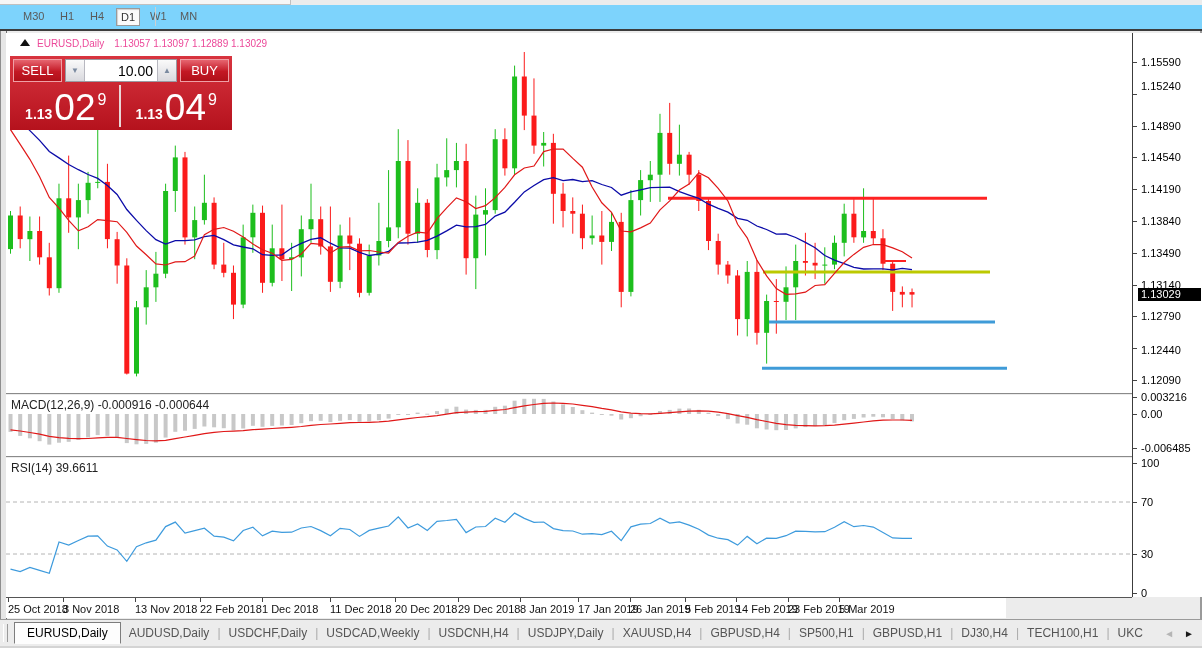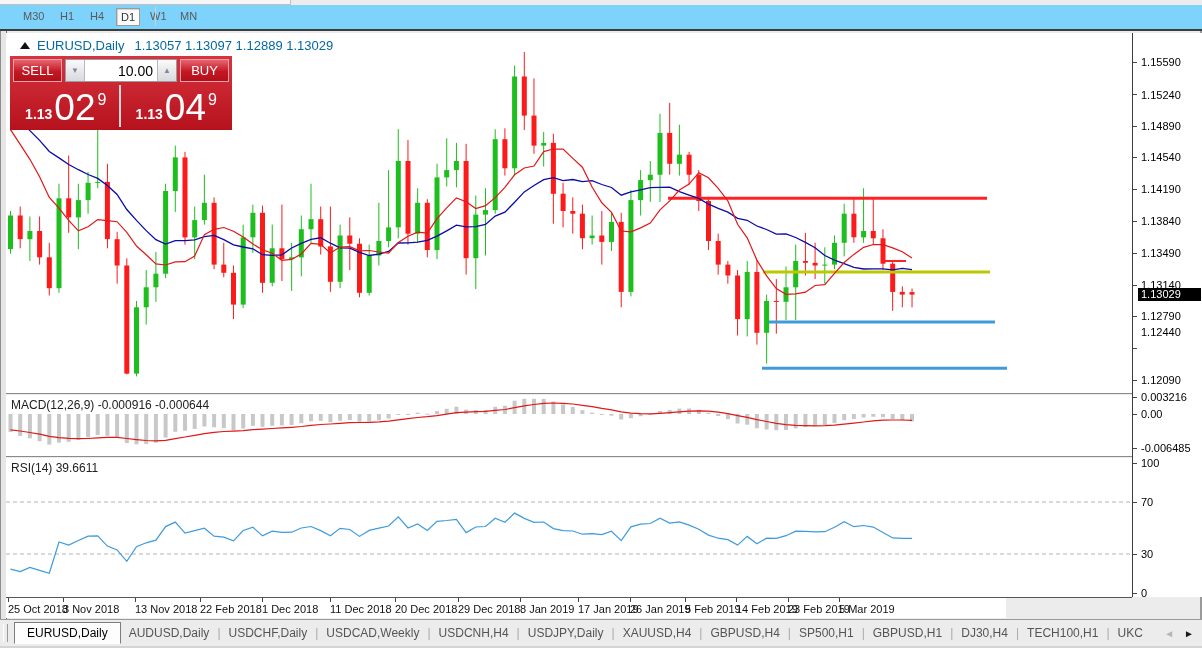--- a/index.html
+++ b/index.html
@@ -18,21 +18,21 @@
   
   .pane{position:absolute;left:6px;width:1126px;background:#ffffff;}
   #pane-main{top:33px;height:360px;}
   #pane-macd{top:395px;height:61px;}
   #pane-rsi{top:458px;height:139px;}
   .splitter{position:absolute;left:6px;width:1126px;height:2px;background:#ececec;border-top:1px solid #8a8a8a;border-bottom:1px solid #8a8a8a;}
   #split1{top:393px;}#split2{top:456px;}
   #pane-rsi{border-bottom:1px solid #555;}
   .pane svg{position:absolute;left:0;top:0;}
   
-  #chart-title{position:absolute;left:14px;top:5px;font-size:13px;color:#0369a1;white-space:nowrap;z-index:5;}
+  #chart-title{position:absolute;left:14px;top:5px;font-size:10px;color:#ec4899;white-space:nowrap;z-index:5;}
   #collapse-tri{display:inline-block;width:0;height:0;border-left:5px solid transparent;border-right:5px solid transparent;border-bottom:7px solid #111;margin-right:7px;position:relative;top:-1px;}
   #chart-title .sym{margin-right:10px;}
   
   #trade-widget{position:absolute;left:4px;top:23px;width:222px;z-index:6;background:linear-gradient(180deg,#d8343f,#b5121d);padding:3px;box-sizing:border-box;}
   #tw-row1{display:flex;height:23px;gap:3px;}
   .tw-btn{flex:1;background:linear-gradient(180deg,#e66570,#c31824 55%,#b01019);border:1px solid #efa0a6;color:#fff;font-size:13px;text-align:center;line-height:21px;cursor:pointer;}
   #vol-group{display:flex;width:110px;background:#fff;border:1px solid #9a9aa2;}
   .spin-btn{width:19px;background:linear-gradient(180deg,#fafafa,#d9d9de);border:none;border-right:1px solid #b8b8c0;color:#7a8aa0;font-size:8px;line-height:21px;text-align:center;cursor:pointer;padding:0;}
   .spin-btn.up{border-right:none;border-left:1px solid #b8b8c0;}
   #volume-input{width:68px;border:none;outline:none;font-family:"Liberation Sans",sans-serif;font-size:14px;text-align:right;padding:0 4px 0 0;color:#000;}
@@ -427,37 +427,37 @@
         </svg>
       </div>
     <div class="ind-label">RSI(14) 39.6611</div>
   </div>
 
   <div id="price-axis">
     <div id="price-badge" style="top: 255.185px;">1.13029</div>
   <div class="ax-tick" style="top: 29px;"></div>
       <div class="ax-label" style="top: 23px;">1.15590</div>
       <div class="ax-tick" style="top: 60.7999px;"></div>
-      <div class="ax-label" style="top: 56px; text-align: center;">1.15240</div>
+      <div class="ax-label" style="top: 47px; text-align: center;">1.15240</div>
       <div class="ax-tick" style="top: 92.5999px;"></div>
       <div class="ax-label" style="top: 86.5999px;">1.14890</div>
       <div class="ax-tick" style="top: 124.4px;"></div>
       <div class="ax-label" style="top: 118.4px;">1.14540</div>
       <div class="ax-tick" style="top: 156.2px;"></div>
       <div class="ax-label" style="top: 150.2px;">1.14190</div>
       <div class="ax-tick" style="top: 188px;"></div>
       <div class="ax-label" style="top: 182px;">1.13840</div>
       <div class="ax-tick" style="top: 219.8px;"></div>
       <div class="ax-label" style="top: 213.8px;">1.13490</div>
       <div class="ax-tick" style="top: 251.6px;"></div>
       <div class="ax-label" style="top: 245.6px;">1.13140</div>
       <div class="ax-tick" style="top: 283.4px;"></div>
       <div class="ax-label" style="top: 277.4px;">1.12790</div>
       <div class="ax-tick" style="top: 315.2px;"></div>
-      <div class="ax-label" style="top: 293px;">1.12440</div>
+      <div class="ax-label" style="top: 311px;">1.12440</div>
       <div class="ax-tick" style="top: 346.999px;"></div>
       <div class="ax-label" style="top: 340.999px;">1.12090</div>
       <div class="ax-tick" style="top: 364.093px;"></div>
       <div class="ax-label" style="top: 358.093px;">0.003216</div>
       <div class="ax-tick" style="top: 381px;"></div>
       <div class="ax-label" style="top: 375px;">0.00</div>
       <div class="ax-tick" style="top: 415.092px;"></div>
       <div class="ax-label" style="top: 409.092px;">-0.006485</div>
       <div class="ax-tick" style="top: 430px;"></div>
       <div class="ax-label" style="top: 424px;">100</div>

